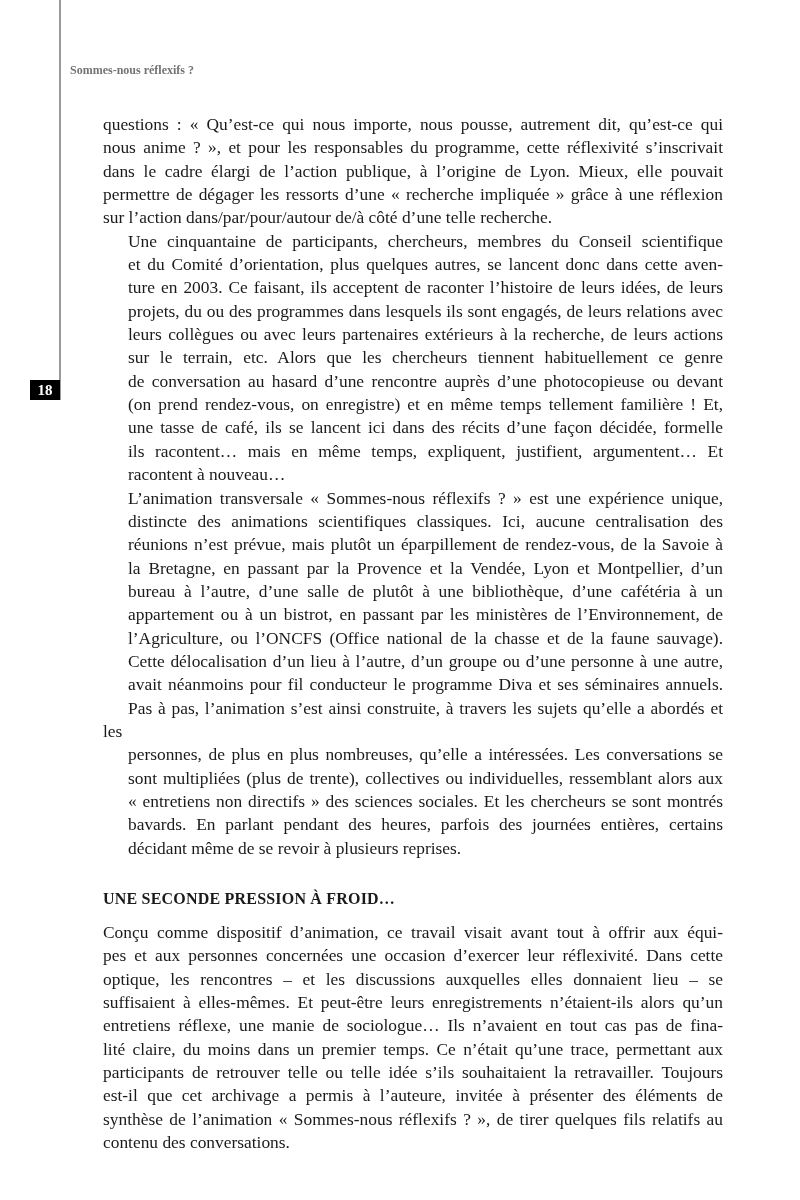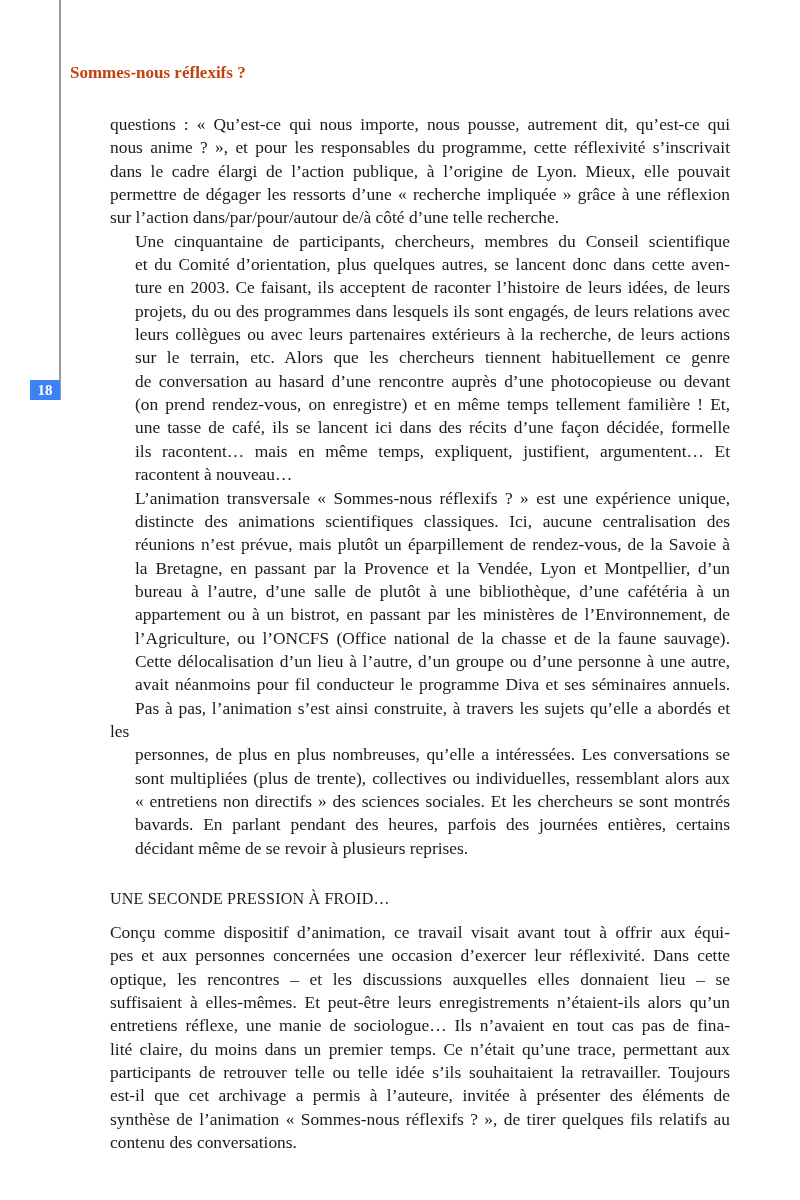--- a/index.html
+++ b/index.html
@@ -22,40 +22,40 @@
       width: 1.5px;
       height: 400px;
       background: #9a9a9a;
     }
     .folio {
       position: absolute;
       left: 30px;
       top: 380px;
       width: 30px;
       height: 20px;
-      background: #3b82f6;
+      background: #000000;
       color: #ffffff;
       font-family: "Liberation Serif", serif;
       font-weight: bold;
       font-size: 15px;
       line-height: 20px;
       text-align: center;
     }
     .running-head {
       position: absolute;
       left: 70px;
       top: 63px;
       font-family: "Liberation Serif", serif;
       font-weight: bold;
-      font-size: 17px;
-      color: #c2410c;
+      font-size: 12px;
+      color: #737373;
     }
     .body-text {
       position: absolute;
-      left: 110px;
+      left: 103px;
       top: 113px;
       width: 620px;
       font-family: "Liberation Serif", serif;
       font-size: 17.4px;
       line-height: 23.35px;
       text-align: justify;
       hyphens: manual;
     }
     .body-text p {
       margin: 0;
@@ -63,21 +63,21 @@
     }
     .body-text p.first {
       text-indent: 0;
     }
     .body-text p.noindent {
       text-indent: 0;
     }
     .section-heading {
       margin: 27px 0 10px 0;
       font-family: "Liberation Serif", serif;
-      font-weight: normal;
+      font-weight: bold;
       font-size: 16px;
       letter-spacing: 0.2px;
       line-height: 24px;
     }
     .line {
       display: block;
       text-align: justify;
       text-align-last: justify;
     }
     .line.last {

